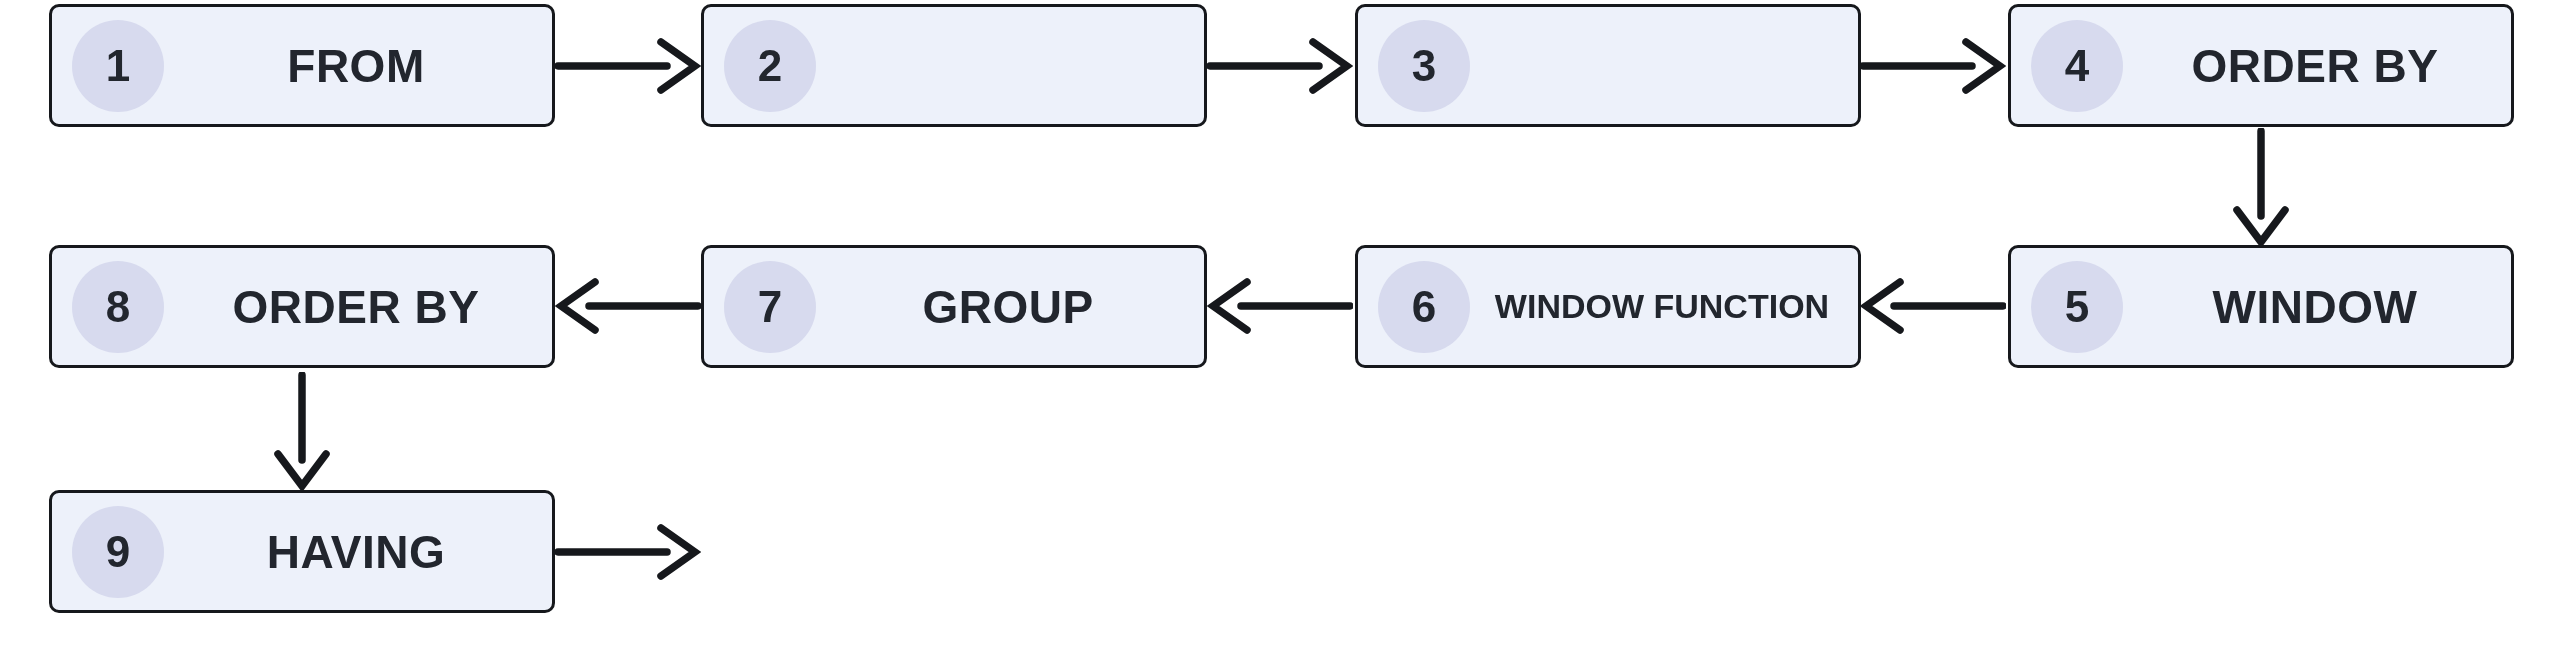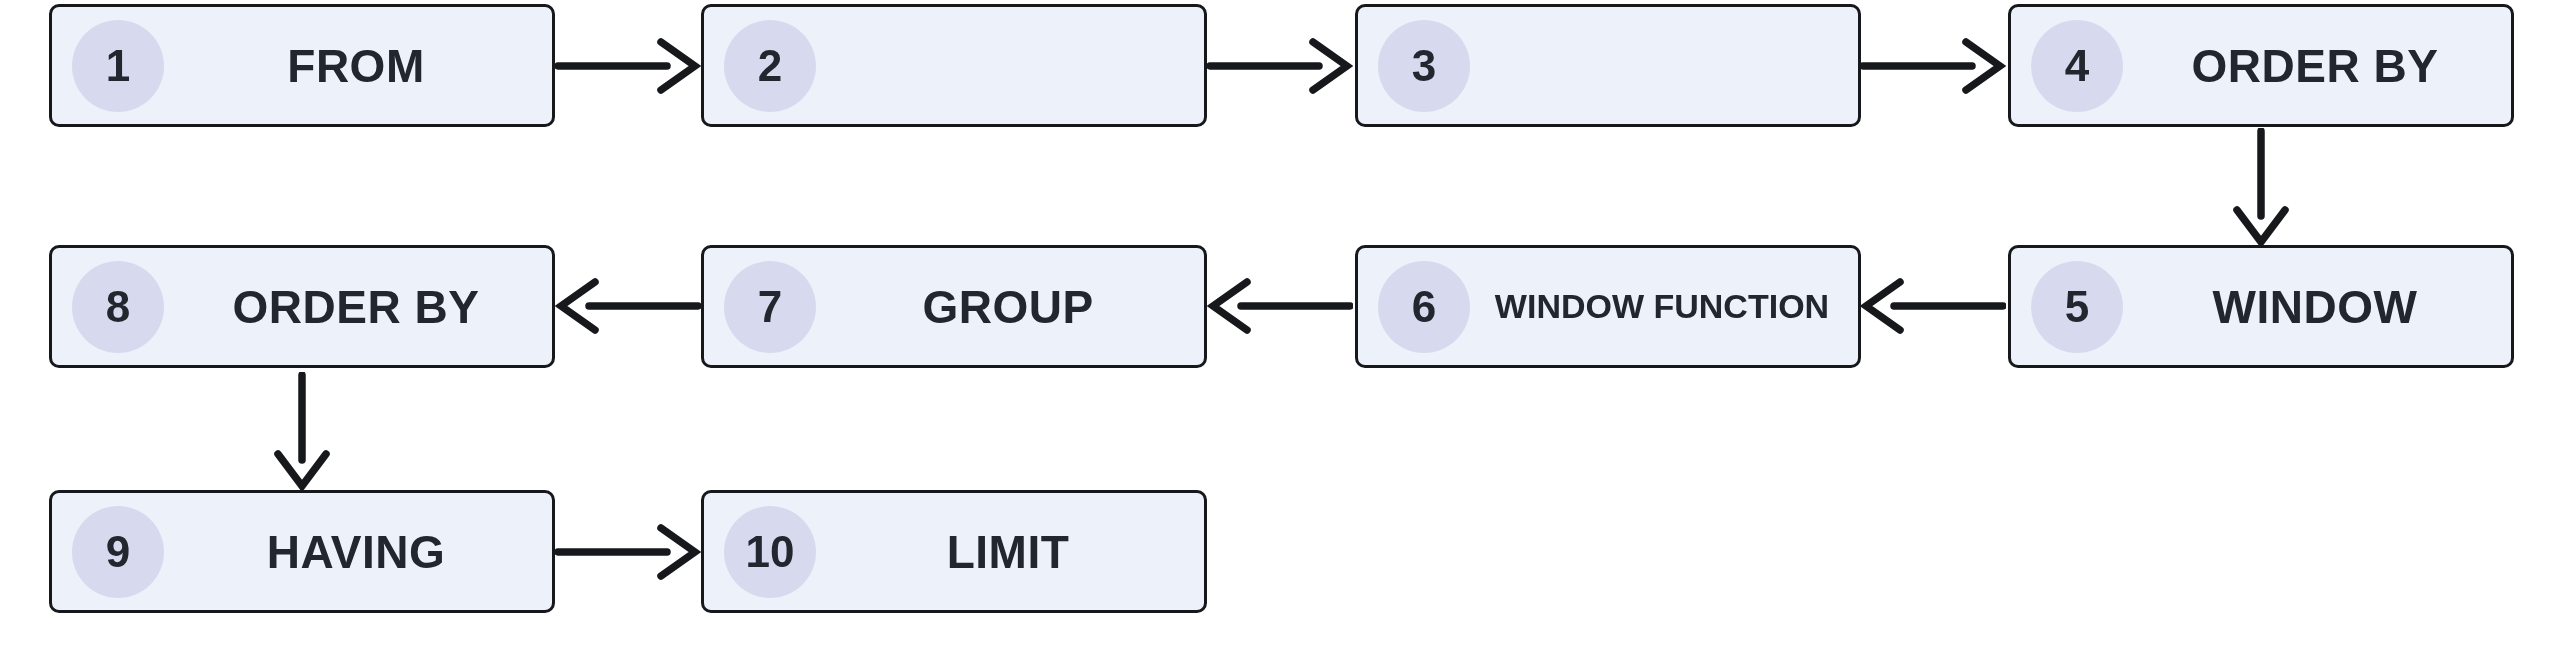--- a/index.html
+++ b/index.html
@@ -107,24 +107,20 @@
   </div>
   <div class="node r2 c1">
     <span class="badge">8</span>
     <span class="label">ORDER BY</span>
   </div>
 
   <div class="node r3 c1">
     <span class="badge">9</span>
     <span class="label">HAVING</span>
   </div>
-  <div class="node r3 c2">
-    <span class="badge">10</span>
-    <span class="label">LIMIT</span>
-  </div>
 
   <svg class="arrow h-g1 h-r1" width="146" height="64" viewBox="0 0 146 64">
     <line x1="3" y1="32" x2="112" y2="32"></line>
       <polyline points="106,8 140,32 106,56"></polyline>
   </svg>
   <svg class="arrow h-g2 h-r1" width="146" height="64" viewBox="0 0 146 64">
     <line x1="3" y1="32" x2="112" y2="32"></line>
       <polyline points="106,8 140,32 106,56"></polyline>
   </svg>
   <svg class="arrow h-g3 h-r1" width="146" height="64" viewBox="0 0 146 64">

